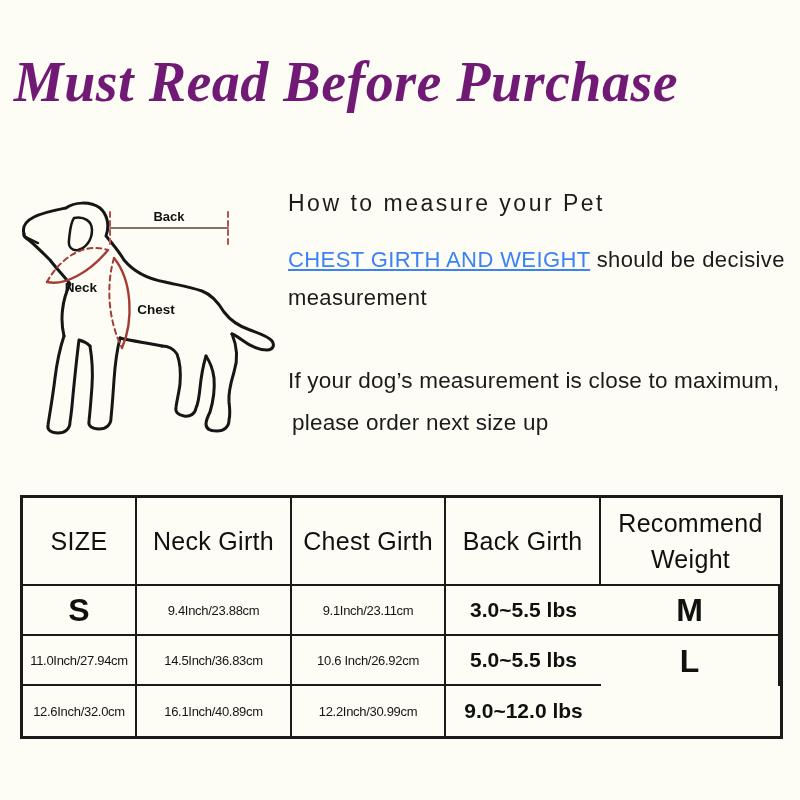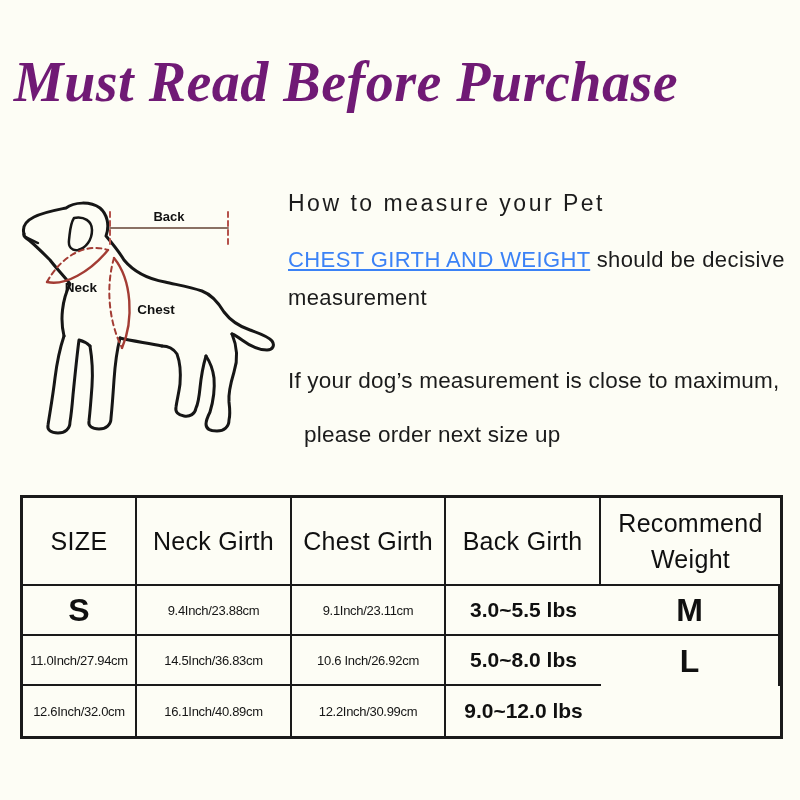--- a/index.html
+++ b/index.html
@@ -35,21 +35,21 @@
   .emphasis-line2 {
     position:absolute; left:288px; top:285px; margin:0;
     font-size:22px; letter-spacing:0.4px; white-space:nowrap;
   }
   .red-text { color:#3b82f6;text-decoration:underline; }
   .note-line1 {
     position:absolute; left:288px; top:368px; margin:0;
     font-size:22.5px; letter-spacing:0.2px; white-space:nowrap;
   }
   .note-line2 {
-    position:absolute; left:288px; top:406px; margin:16px;
+    position:absolute; left:288px; top:406px; margin:4px;
     font-size:22.5px; letter-spacing:0.2px; white-space:nowrap;
   }
   .size-table {
     position:absolute; left:20px; top:495px;
     display:grid;
     grid-template-columns:114px 155px 154px 155px 179px;
     grid-template-rows:88px 50px 50px 50px;
     border:3px solid #1a1a1a;
   }
   .cell {
@@ -209,21 +209,21 @@
   <div class="cell">
       <span class="val">11.0Inch/27.94cm</span>
     </div>
   <div class="cell">
       <span class="val">14.5Inch/36.83cm</span>
     </div>
   <div class="cell">
       <span class="val">10.6 Inch/26.92cm</span>
     </div>
   <div class="cell last-col">
-      <span class="wt">5.0~8.0 lbs</span>
+      <span class="wt">5.0~5.5 lbs</span>
     </div>
 
   <div class="cell last-row">
       <span class="sz">L</span>
     </div>
   <div class="cell last-row">
       <span class="val">12.6Inch/32.0cm</span>
     </div>
   <div class="cell last-row">
       <span class="val">16.1Inch/40.89cm</span>

